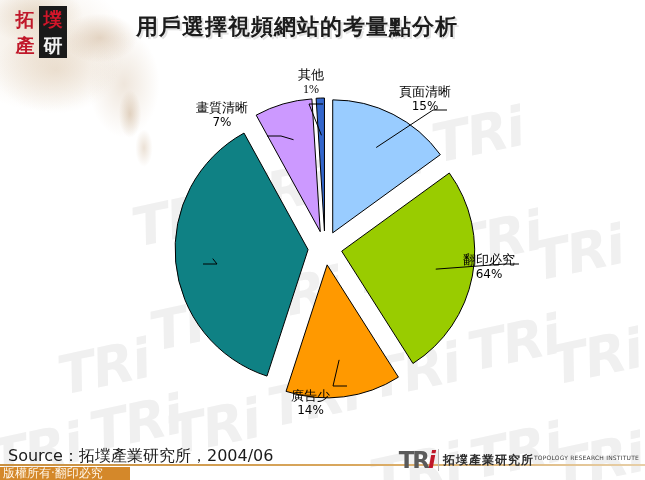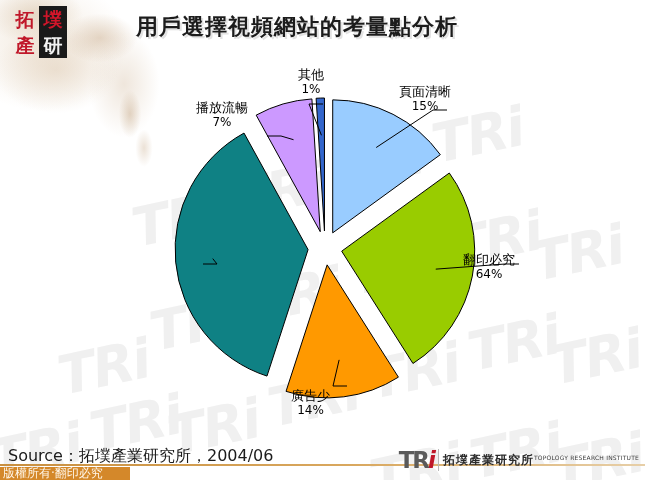--- a/index.html
+++ b/index.html
@@ -192,25 +192,25 @@
     <span class="pct">64%</span>
   </div>
 
   <div class="sliceLabel" style="left:196px;top:336px;">
     <span>廣告少</span>
     <span class="pct">14%</span>
   </div>
 
 
   <div class="sliceLabel" style="left:101px;top:48px;">
-    <span>播放流暢</span>
+    <span>畫質清晰</span>
     <span class="pct">7%</span>
   </div>
 
-  <div class="sliceLabel" style="left:203px;top:15px;">
+  <div class="sliceLabel" style="left:203px;top:15px;font-family:Liberation Serif, serif;">
     <span>其他</span>
     <span class="pct">1%</span>
   </div>
 </div>
 
 <div id="footRule"></div>
 <div id="sourceLine">Source：拓墣產業研究所，2004/06</div>
 <div id="copyBar"></div>
 <div id="copyText">版權所有‧翻印必究</div>
 

